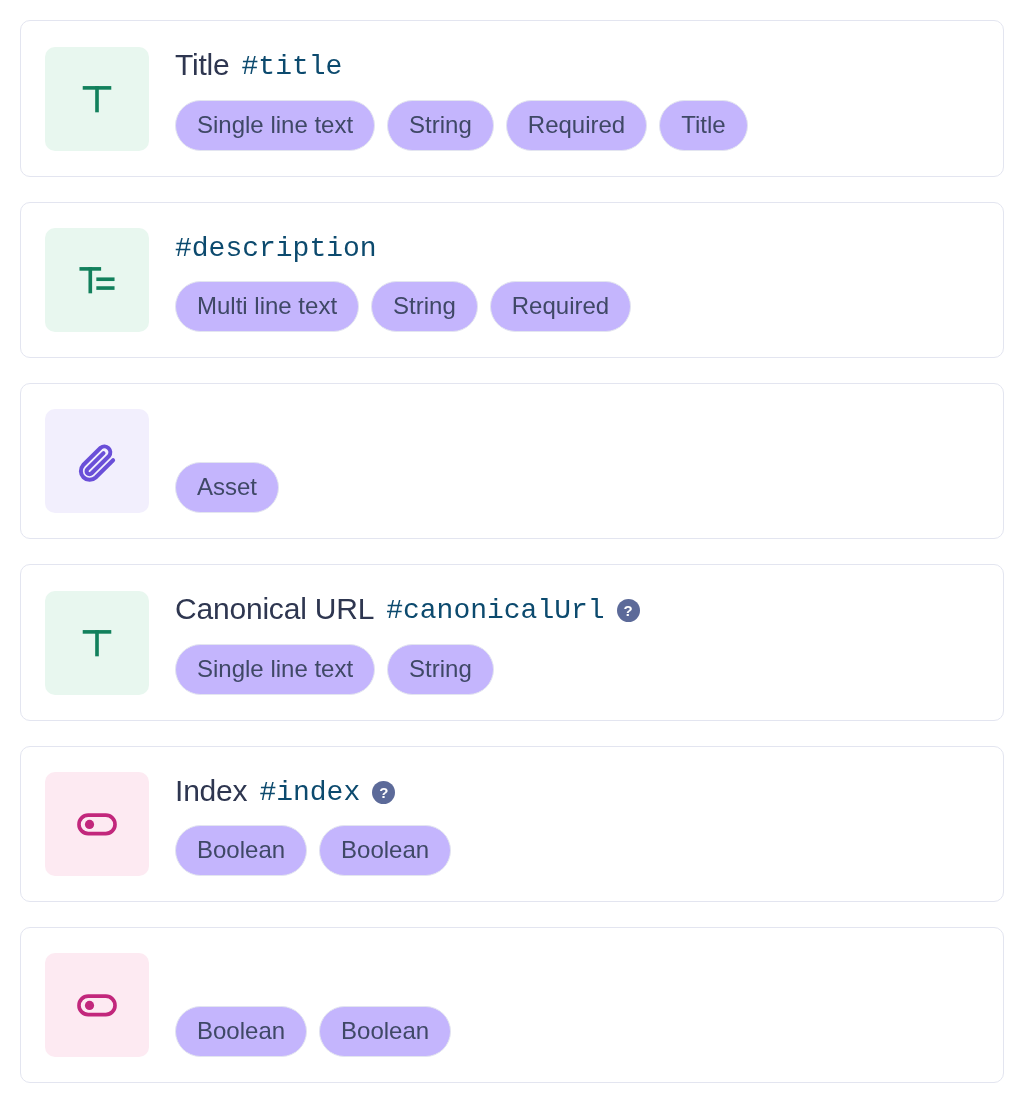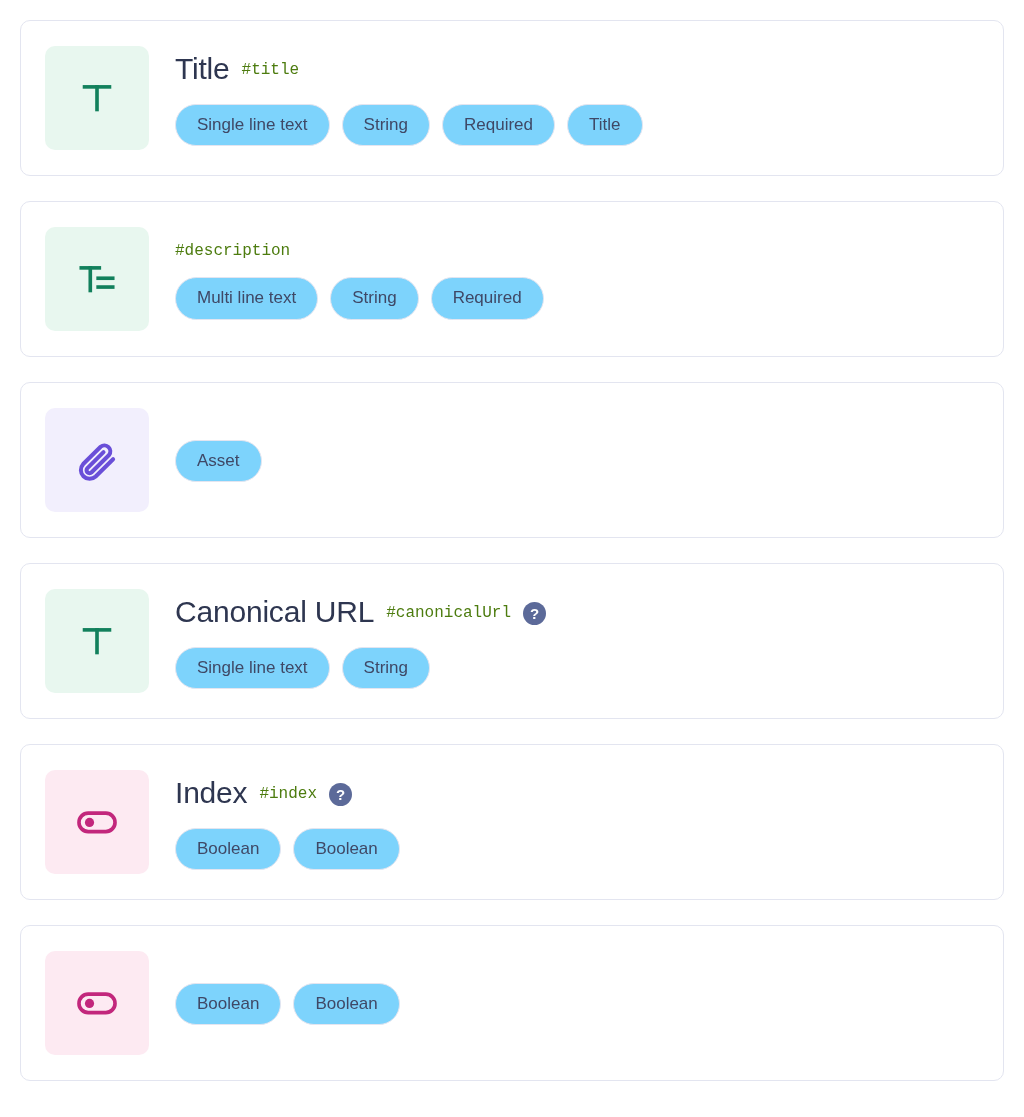--- a/index.html
+++ b/index.html
@@ -18,21 +18,21 @@
     flex-direction: column;
     gap: 25px;
   }
 
   .field-card {
     background: #ffffff;
     border: 1px solid #e3e5f0;
     border-radius: 10px;
     padding: 25px 24px;
     display: flex;
-    align-items: center;
+    align-items: flex-end;
     gap: 26px;
     min-height: 155px;
   }
 
   .field-icon {
     flex: 0 0 auto;
     width: 104px;
     height: 104px;
     border-radius: 10px;
     display: flex;
@@ -63,22 +63,22 @@
     font-size: 30px;
     font-weight: 400;
     color: #2e3650;
     line-height: 1.12;
     letter-spacing: -0.2px;
     white-space: nowrap;
   }
 
   .field-id {
     font-family: "Liberation Mono", "DejaVu Sans Mono", monospace;
-    font-size: 16px;
-    color: #4d7c0f;
+    font-size: 28px;
+    color: #0c4a6e;
     line-height: 1.2;
     white-space: nowrap;
     position: relative;
     top: 2px;
   }
 
   .help-icon {
     flex: 0 0 auto;
     width: 23px;
     height: 23px;
@@ -96,24 +96,24 @@
   }
 
   .pill-row {
     display: flex;
     flex-wrap: wrap;
     gap: 12px;
   }
 
   .pill {
     border: 1px solid #e3e5f0;
-    background: #7dd3fc;
+    background: #c4b5fd;
     border-radius: 999px;
     padding: 9px 21px 10px;
-    font-size: 17px;
+    font-size: 24px;
     color: #3f4866;
     line-height: 1.25;
     white-space: nowrap;
     cursor: default;
   }
 </style>
 </head>
 <body>
 
 <div class="field-list">

